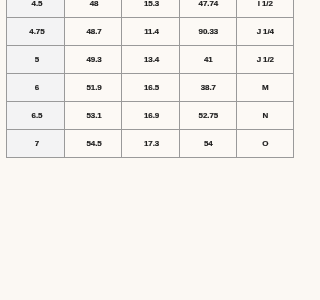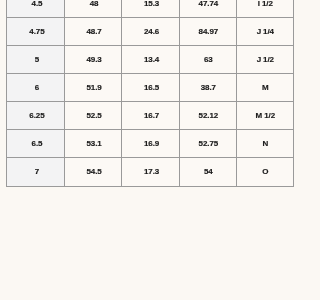--- a/index.html
+++ b/index.html
@@ -72,44 +72,37 @@
         <tr>
           <td class="c0">4.5</td>
           <td class="c1">48</td>
           <td class="c2">15.3</td>
           <td class="c3">47.74</td>
           <td class="c4">I 1/2</td>
         </tr>
         <tr>
           <td class="c0">4.75</td>
           <td class="c1">48.7</td>
-          <td class="c2">24.6</td>
-          <td class="c3">84.97</td>
+          <td class="c2">11.4</td>
+          <td class="c3">90.33</td>
           <td class="c4">J 1/4</td>
         </tr>
         <tr>
           <td class="c0">5</td>
           <td class="c1">49.3</td>
           <td class="c2">13.4</td>
-          <td class="c3">63</td>
+          <td class="c3">41</td>
           <td class="c4">J 1/2</td>
         </tr>
         <tr>
           <td class="c0">6</td>
           <td class="c1">51.9</td>
           <td class="c2">16.5</td>
           <td class="c3">38.7</td>
           <td class="c4">M</td>
-        </tr>
-        <tr>
-          <td class="c0">6.25</td>
-          <td class="c1">52.5</td>
-          <td class="c2">16.7</td>
-          <td class="c3">52.12</td>
-          <td class="c4">M 1/2</td>
         </tr>
         <tr>
           <td class="c0">6.5</td>
           <td class="c1">53.1</td>
           <td class="c2">16.9</td>
           <td class="c3">52.75</td>
           <td class="c4">N</td>
         </tr>
         <tr>
           <td class="c0">7</td>

